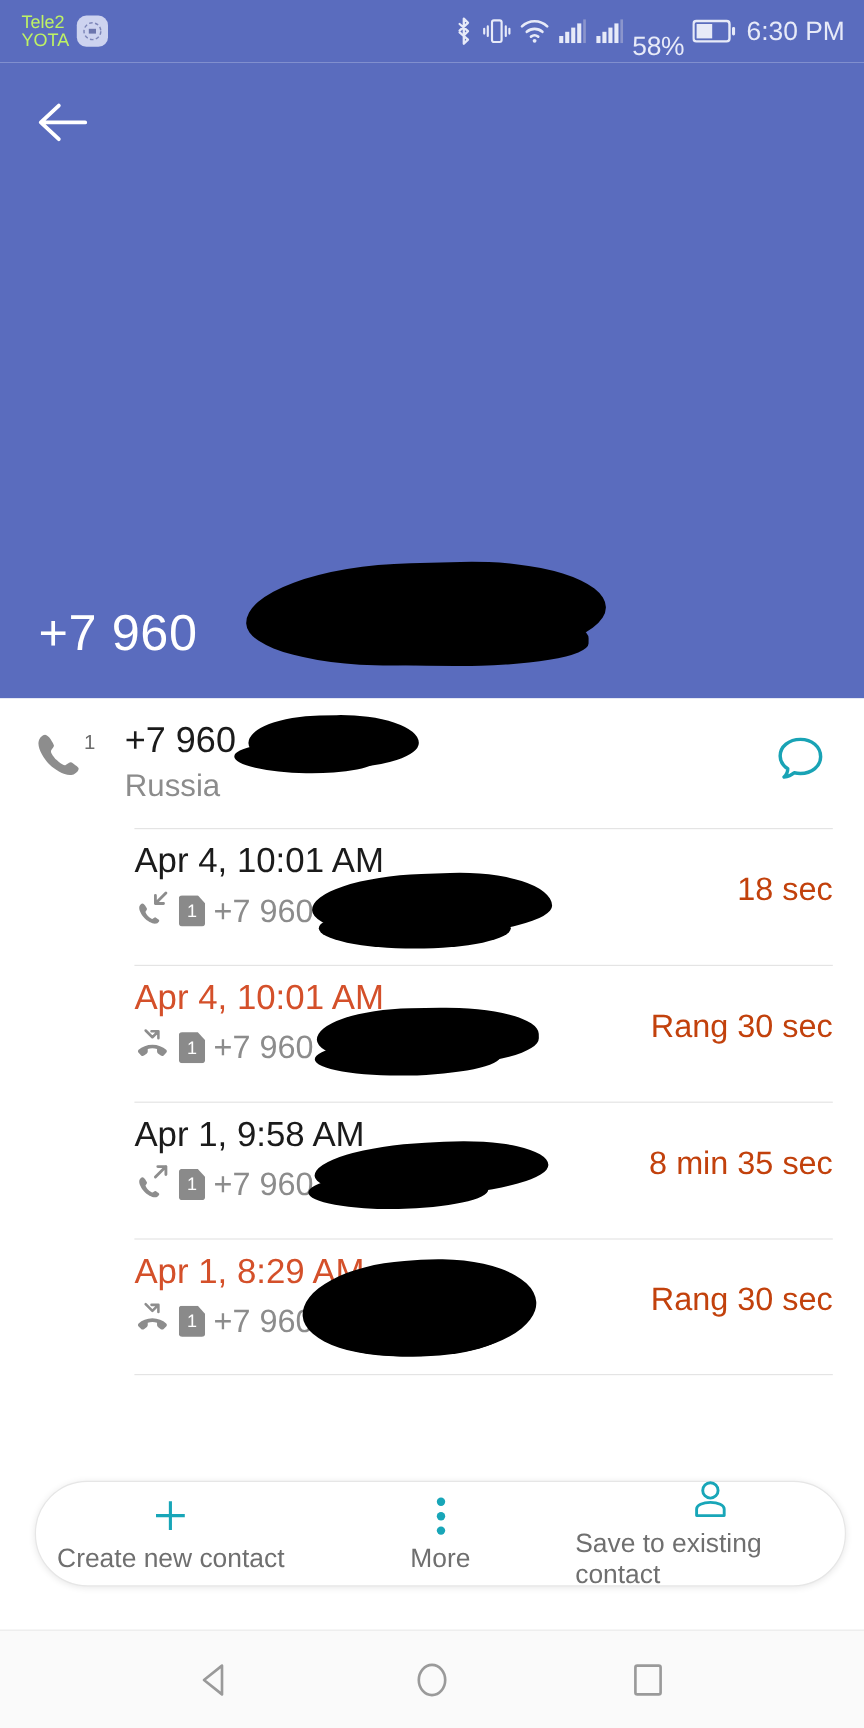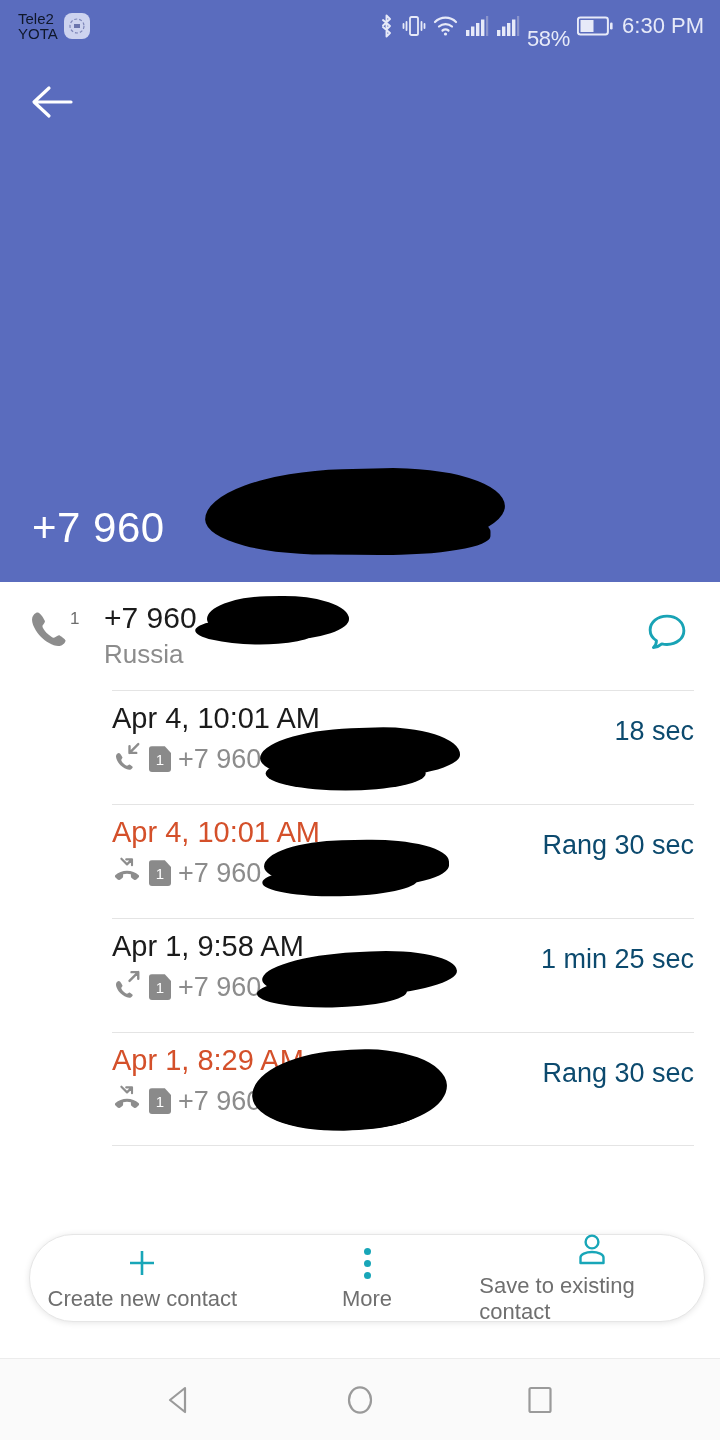--- a/index.html
+++ b/index.html
@@ -29,21 +29,21 @@
   .carrier-block {
     display: flex;
     align-items: center;
     gap: 6px;
   }
   .carrier-names {
     display: flex;
     flex-direction: column;
     line-height: 1.02;
     font-size: 15px;
-    color: #0f172a;
+    color: #bef264;
   }
   .carrier-icon {
     width: 26px;
     height: 26px;
     border-radius: 8px;
     background: #cdd3ef;
     display: flex;
     align-items: center;
     justify-content: center;
   }
@@ -227,23 +227,23 @@
     height: 26px;
     background: #8a8a8a;
     color: #fff;
     font-size: 15px;
     border-radius: 3px 3px 3px 3px;
     clip-path: polygon(0 0, 72% 0, 100% 26%, 100% 100%, 0 100%);
     flex: 0 0 auto;
   }
   .call-duration {
     font-size: 27px;
-    color: #0c4a6e;
+    color: #c2410c;
     white-space: nowrap;
-    margin-top: 16px;
+    margin-top: 26px;
     flex: 0 0 auto;
     padding-left: 14px;
   }
   .redact-call {
     position: absolute;
     background: #000;
   }
   .rc1 {
     left: 148px; top: 28px; width: 200px; height: 52px;
     border-radius: 46% 42% 50% 48% / 52% 58% 42% 48%;
@@ -504,21 +504,21 @@
           <svg width="30" height="30" viewBox="0 0 24 24">
             <path d="M5.4 9.6 C4.6 9.6 3.6 10.6 3.3 11.6 c-0.6 2.3 1.6 5.9 3.5 7.8 c1.9 1.9 5.5 4.1 7.8 3.5 c1 -0.3 2 -1.3 2 -2.1 c0 -0.4 -2 -1.8 -2.5 -2 c-0.6 -0.2 -1.6 1 -2.1 1 c-0.6 0 -2 -1 -2.8 -1.8 c-0.8 -0.8 -1.8 -2.2 -1.8 -2.8 c0 -0.5 1.2 -1.5 1 -2.1 C8.1 12.5 6.7 9.6 5.4 9.6 z" fill="#8d8d8d"></path>
             <path d="M14 9.5 L21 2.5 M21 2.5 L15.6 2.5 M21 2.5 L21 7.8" fill="none" stroke="#8d8d8d" stroke-width="1.9" stroke-linecap="round" stroke-linejoin="round"></path>
           </svg>
         </span>
         <span class="sim-badge">1</span>
         <span>+7 960</span>
       </div>
       <div class="redact-call rc3"></div>
     </div>
-    <div class="call-duration">1 min 25 sec</div>
+    <div class="call-duration">8 min 35 sec</div>
   </div>
 
   <div class="call-entry">
     <div class="call-left">
       <div class="call-date missed">Apr 1, 8:29 AM</div>
       <div class="call-sub">
         <span>
           <svg width="30" height="30" viewBox="0 0 24 24">
             <path d="M12 12.5 c-3.6 0 -7 1.4 -9.2 3.4 c-0.6 0.6 -0.6 1.5 0 2 l1.7 1.7 c0.5 0.5 1.3 0.5 1.9 0.1 l1.9 -1.4 c0.4 -0.3 0.6 -0.8 0.6 -1.3 l0 -1.6 c1 -0.3 2 -0.5 3.1 -0.5 c1.1 0 2.1 0.2 3.1 0.5 l0 1.6 c0 0.5 0.2 1 0.6 1.3 l1.9 1.4 c0.6 0.4 1.4 0.4 1.9 -0.1 l1.7 -1.7 c0.6 -0.6 0.6 -1.5 0 -2 C19 13.9 15.6 12.5 12 12.5 z" fill="#8d8d8d"></path>
             <path d="M7.5 3 L12 7.5 L16 3.5 M16 3.5 L16 8.2 M16 3.5 L11.4 3.5" fill="none" stroke="#8d8d8d" stroke-width="1.7" stroke-linecap="round" stroke-linejoin="round"></path>

